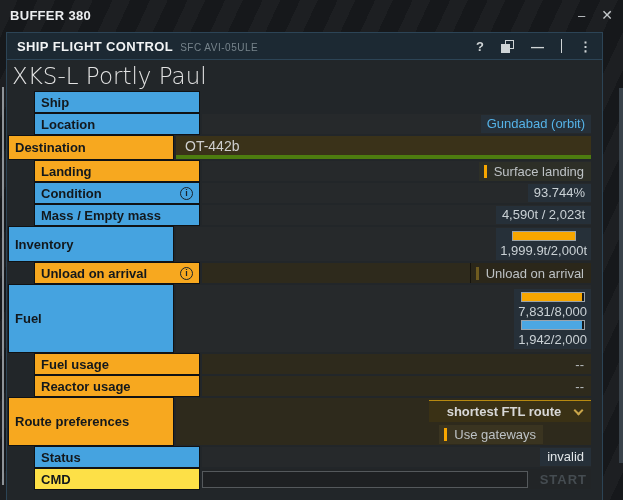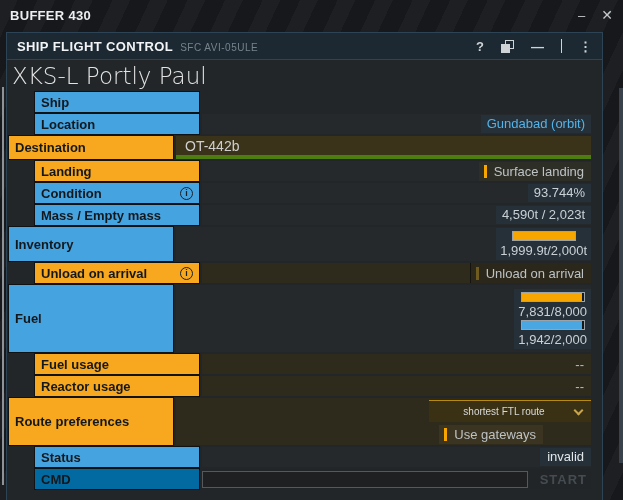--- a/index.html
+++ b/index.html
@@ -48,21 +48,21 @@
 
   
   .rows { padding-right:11px; }
   .row { display:flex; margin-bottom:2px; }
   .label {
     width:164px; flex:none; font-size:13px; font-weight:bold; color:#13181c;
     padding:2px 6px; display:flex; align-items:center; box-shadow:0 0 0 1px #101214;
   }
   .label--blue   { background:#45a3e0; }
   .label--orange { background:#f7a81f; }
-  .label--gray   { background:#0369a1; }
+  .label--gray   { background:#fde047; }
   .label .lbl-txt { line-height:15px; }
   .info-icon {
     margin-left:auto; width:13px; height:13px; border:1.5px solid #18222b; border-radius:50%;
     font-size:9px; font-weight:bold; color:#18222b; display:flex; align-items:center; justify-content:center;
     cursor:pointer; font-style:normal;
   }
   .value {
     flex:1; margin-left:3px; background:#26292b; display:flex; flex-direction:column;
     align-items:flex-end; justify-content:center; padding:1px 0; font-size:13px;
   }
@@ -97,21 +97,21 @@
   .meter-text { color:#cad1d5; line-height:15px; }
   .chip--meter { padding:2px 4px; display:flex; flex-direction:column; align-items:center; }
 
   .dashes { color:#b9bdc0; padding-right:7px; }
 
   
   .route-select {
     width:162px; height:23px; background:#3a3115; border-top:1px solid #b88a10;
     display:flex; align-items:center; cursor:pointer; padding:0 8px;
   }
-  .route-select-label { color:#d8d8d8; font-size:10px; flex:1; text-align:center; white-space:nowrap; }
+  .route-select-label { color:#d8d8d8; font-size:13px; flex:1; text-align:center; white-space:nowrap;font-weight:bold; }
   .chev { width:7px; height:7px; border-right:2px solid #c9a549; border-bottom:2px solid #c9a549;
     transform:rotate(45deg); margin:-3px 1px 0 4px; flex:none; }
   .row-route .value { justify-content:flex-start; padding-top:2px; }
 
   
   .status-chip { background:#263039; color:#e2e7e9; padding:1px 7px; line-height:16px; }
   .row-cmd .value { flex-direction:row; align-items:center; background:#222527; padding:0; }
   .cmd-input {
     flex:1; height:17px; background:#1e2022; border:1px solid #55595c; outline:none;
     color:#c8cfd3; font-size:12px; font-family:"Liberation Sans",sans-serif; padding:0 5px; margin:0 2px 0 0;
@@ -122,21 +122,21 @@
   }
 
   
   .left-scrollbar { position:absolute; left:2px; top:87px; width:2px; height:398px; background:#8e9398; cursor:pointer; }
   .right-scrollbar { position:absolute; right:0px; top:88px; width:4px; height:375px; background:#39424a; cursor:pointer; }
 </style>
 </head>
 <body>
 
 <div class="titlebar">
-  <span class="titlebar-title">BUFFER 430</span>
+  <span class="titlebar-title">BUFFER 380</span>
   <div class="titlebar-controls">
     <span class="tb-btn">–</span>
     <span class="tb-btn close">✕</span>
   </div>
 </div>
 
 <div class="app-window">
 
   <div class="app-header">
     <span class="app-title">SHIP FLIGHT CONTROL</span>

